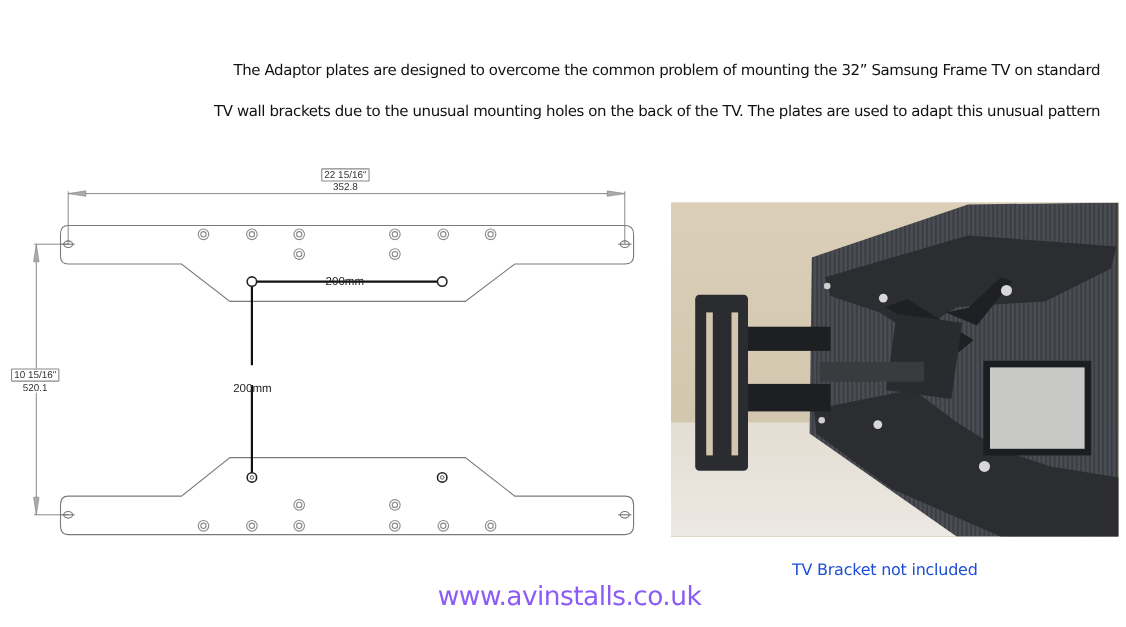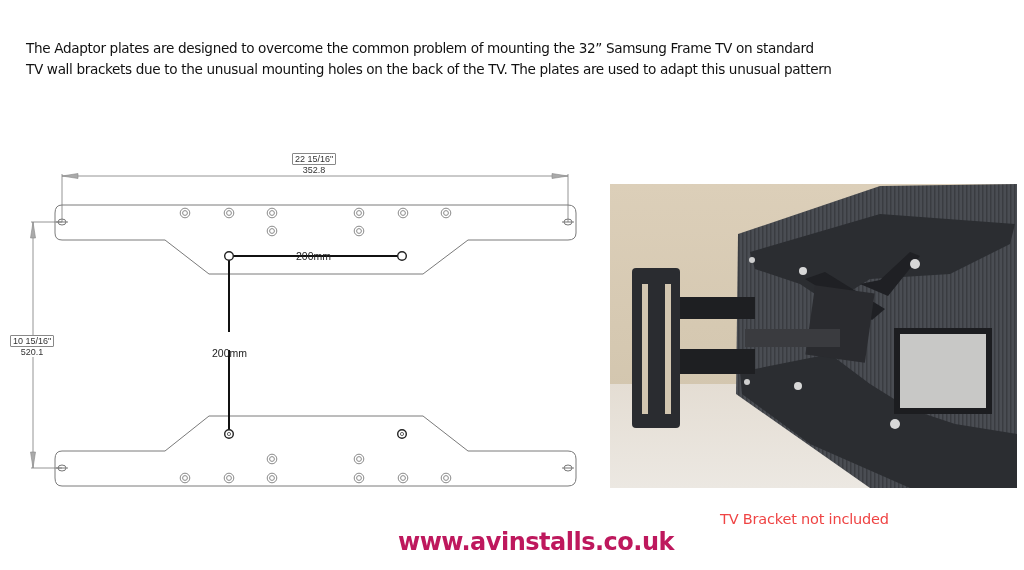--- a/index.html
+++ b/index.html
@@ -1,26 +1,26 @@
 <!DOCTYPE html>
 <html><head>
 <meta charset="utf-8">
 <style>
   html, body { margin:0; padding:0; background:#ffffff; }
   body { width:1024px; height:570px; position:relative; overflow:hidden; font-family:"Liberation Sans", sans-serif; color:#111; }
   .intro { position:absolute; left:26px; top:38px; width:990px; font-family:"DejaVu Sans", sans-serif; font-size:13.6px; line-height:21px; color:#111; letter-spacing:-0.35px; }
-  .intro p { margin:0; white-space:nowrap; }
+  .intro p { margin:16px; white-space:nowrap;text-align:right; }
   .drawing { position:absolute; left:0; top:140px; width:600px; height:370px; }
   .drawing svg { position:absolute; left:0; top:0; }
   .dim-label { position:absolute; font-family:"Liberation Sans", sans-serif; font-size:9px; line-height:10px; color:#333; text-align:center; }
   .dim-bracket { display:inline-block; border:1px solid #888; border-radius:1px; padding:0 2px; }
   .mm-label { position:absolute; font-family:"Liberation Sans", sans-serif; font-size:10.5px; color:#222;margin-top:12px; }
   .photo { position:absolute; left:610px; top:184px; width:407px; height:304px; overflow:hidden; background:#d8cbb6; }
-  .caption { position:absolute; left:720px; top:511px; font-family:"DejaVu Sans", sans-serif; font-size:14.5px; color:#ef4444; letter-spacing:-0.2px; }
-  .website { position:absolute; left:398px; top:528px; font-family:"DejaVu Sans", sans-serif; font-weight:bold; font-size:24px; color:#be185d; letter-spacing:-0.5px; }
+  .caption { position:absolute; left:720px; top:511px; font-family:"DejaVu Sans", sans-serif; font-size:14.5px; color:#1d4ed8; letter-spacing:-0.2px; }
+  .website { position:absolute; left:398px; top:528px; font-family:"DejaVu Sans", sans-serif; font-weight:normal; font-size:24px; color:#8b5cf6; letter-spacing:-0.5px; }
 </style>
 </head>
 <body>
 
 <div class="intro">
   <p>The Adaptor plates are designed to overcome the common problem of mounting the 32” Samsung Frame TV on standard</p>
   <p>TV wall brackets due to the unusual mounting holes on the back of the TV. The plates are used to adapt this unusual pattern</p>
 </div>
 
 <div class="drawing">

